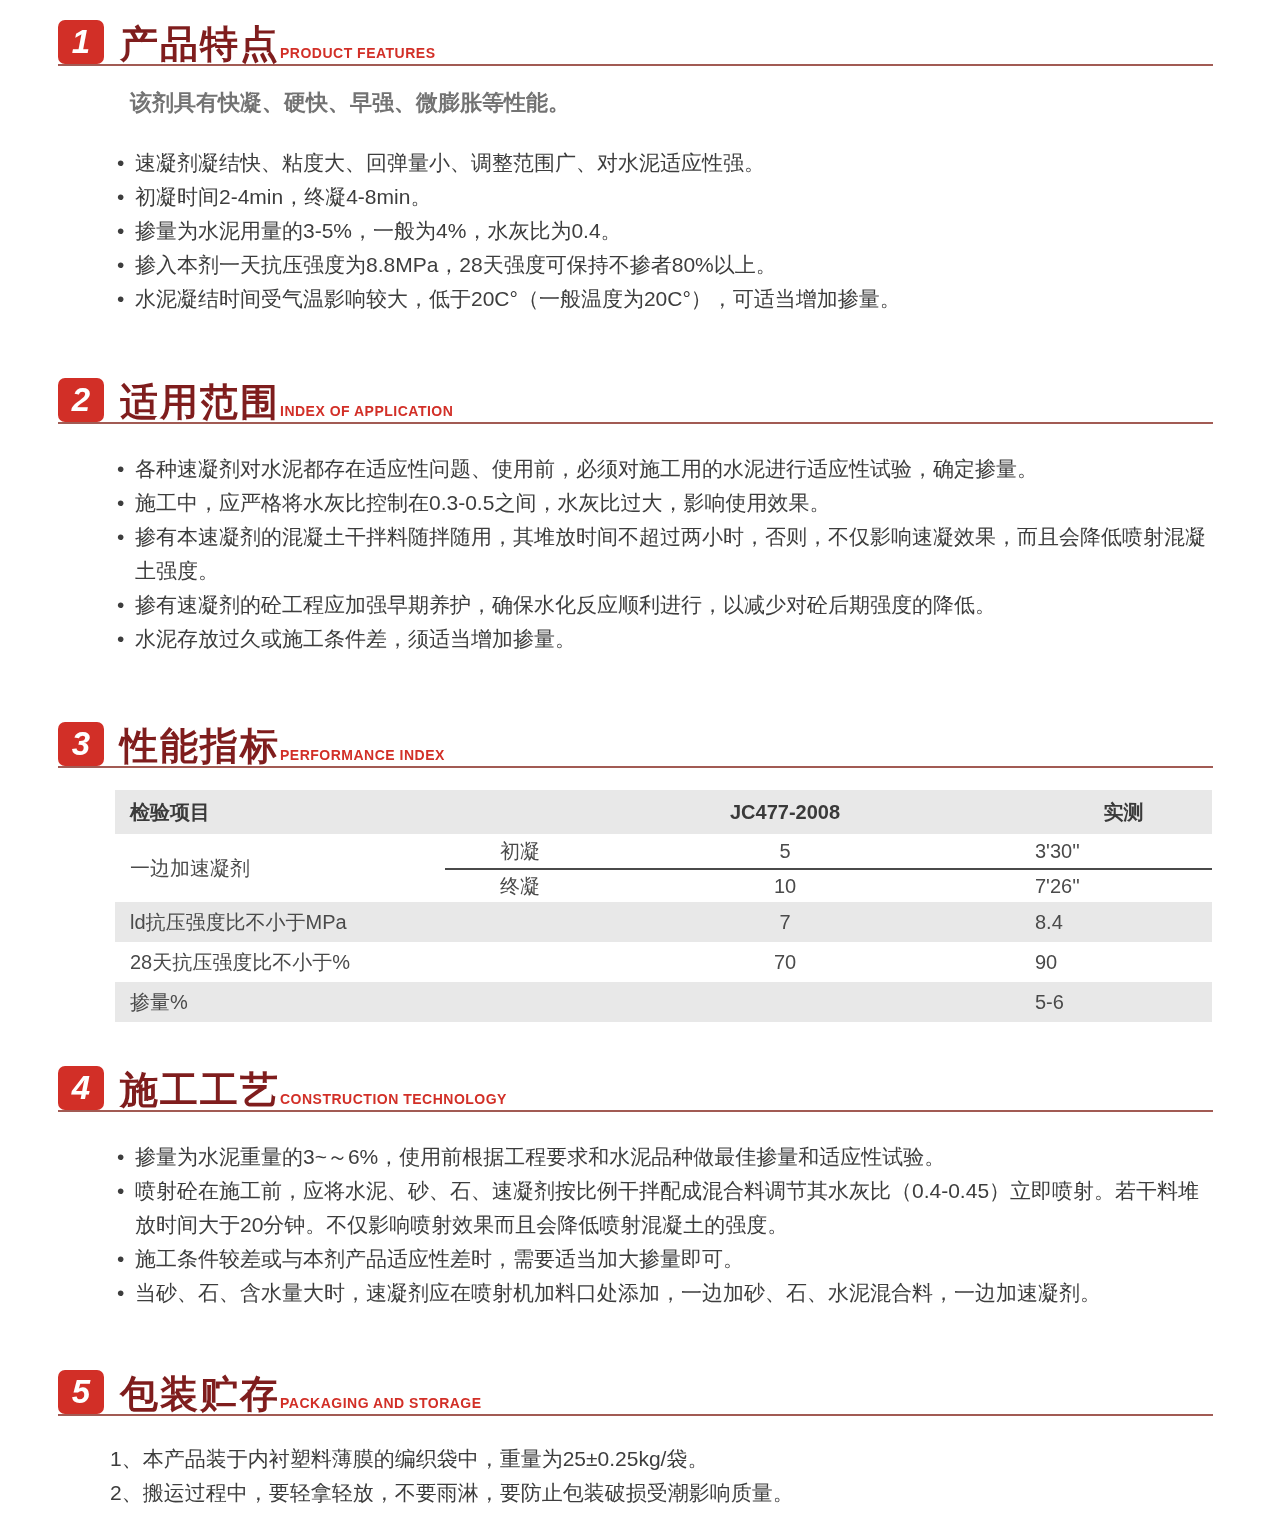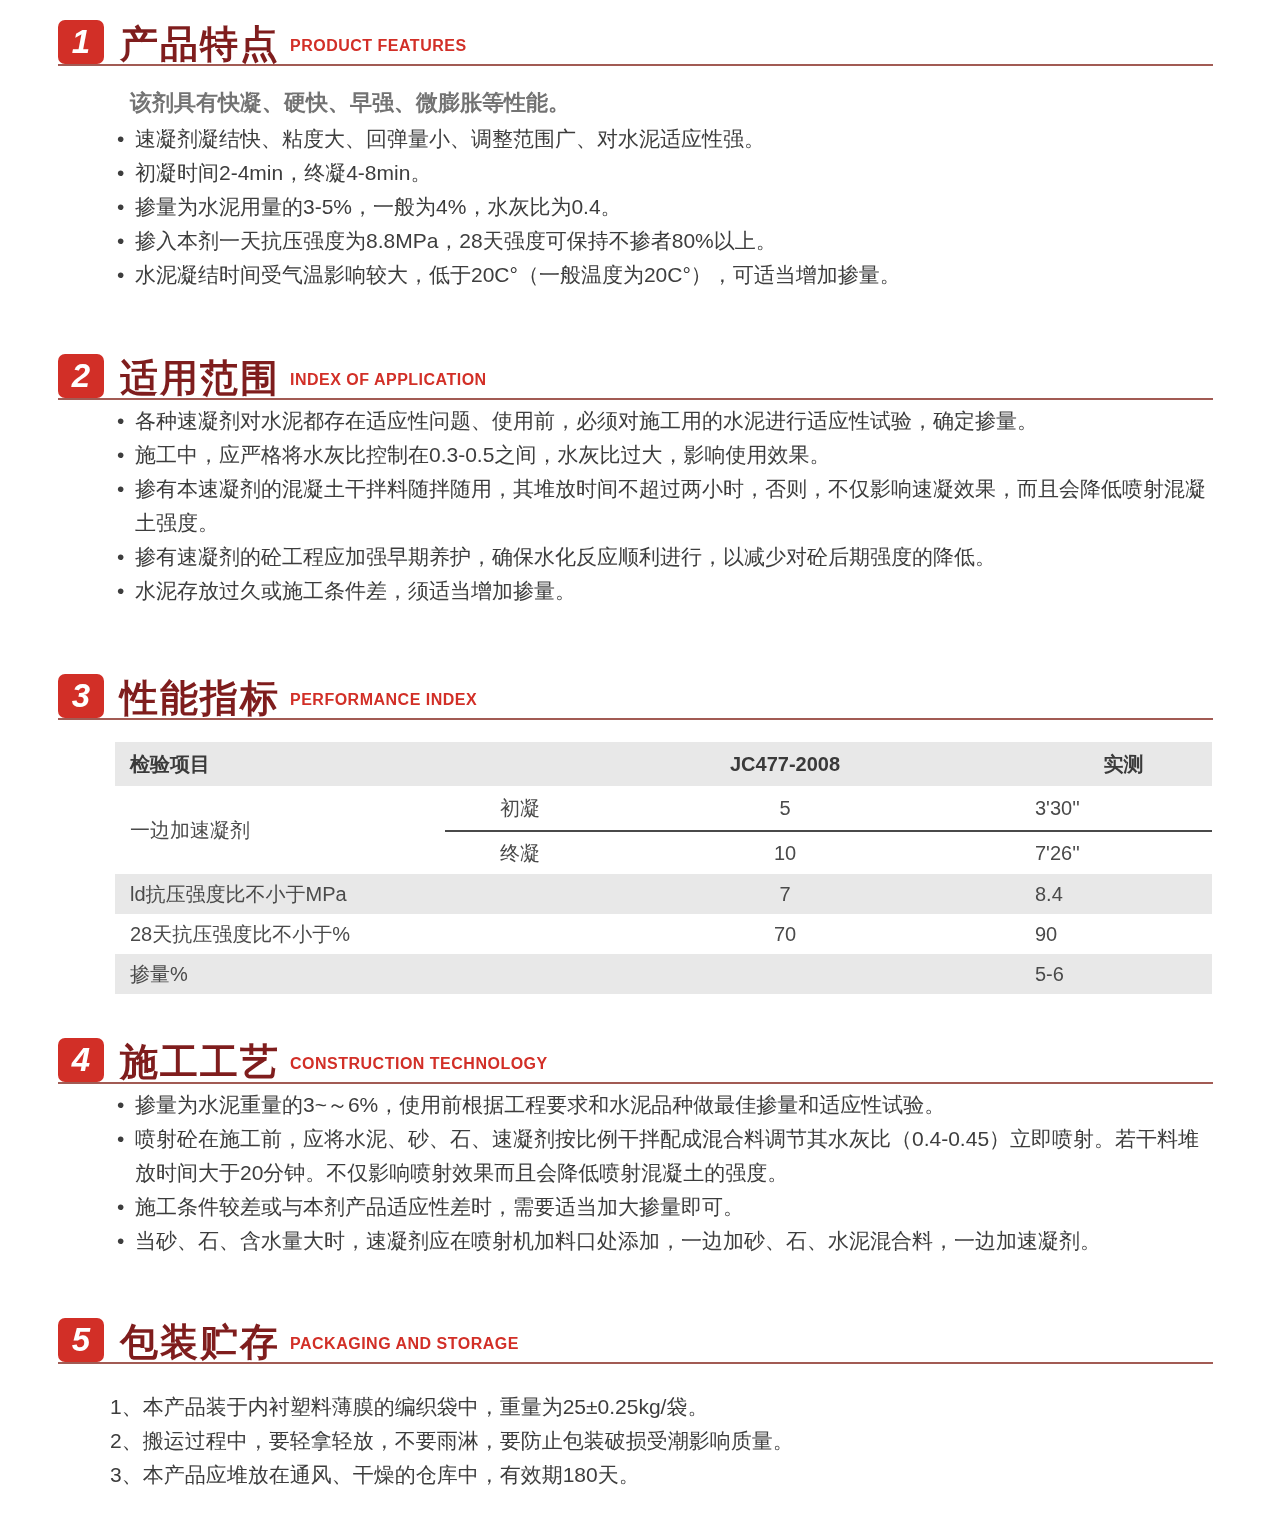--- a/index.html
+++ b/index.html
@@ -33,37 +33,36 @@
   .sec-title {
     font-size: 38px;
     font-weight: bold;
     color: #7f1d1d;
     margin-left: 16px;
     line-height: 1;
     letter-spacing: 2px;
     padding-bottom: 1px;
   }
   .sec-sub {
-    font-size: 16px;
+    font-size: 14px;
     font-weight: bold;
     color: #d22f27;
-    margin-left: 10px;
-    padding-bottom: 9px;
+    padding-bottom: 3px;
     letter-spacing: 0.5px;
     white-space: nowrap;
   }
   .intro {
     margin: 22px 0 4px 72px;
     font-size: 22px;
     font-weight: bold;
     color: #737373;
   }
   ul.bullets {
     list-style: none;
-    margin: 4px 0 0 57px;
+    margin: 28px 0 0 57px;
     padding: 0;
     width: 1092px;
     font-size: 21px;
     line-height: 1.62;
     color: #3d3d3d;
   }
   ul.bullets li { position: relative; padding-left: 20px; }
   ul.bullets li::before {
     content: "\2022";
     position: absolute;
@@ -100,21 +99,21 @@
     grid-template-columns: 330px 767px;
     background: #ffffff;
   }
   .t-setting .left-label {
     display: flex; align-items: center;
     padding-left: 15px;
   }
   .t-subrow {
     display: grid;
     grid-template-columns: 180px 320px 267px;
-    height: 44px;
+    height: 34px;
     align-items: center;
   }
   .t-subrow + .t-subrow { border-top: 2px solid #4a4a4a; }
   .t-subrow .sc1 { padding-left: 55px; }
   .t-subrow .sc2 { text-align: center; }
   .t-subrow .sc3 { padding-left: 90px; }
   .t-row {
     display: grid;
     grid-template-columns: 510px 320px 267px;
     height: 40px;

